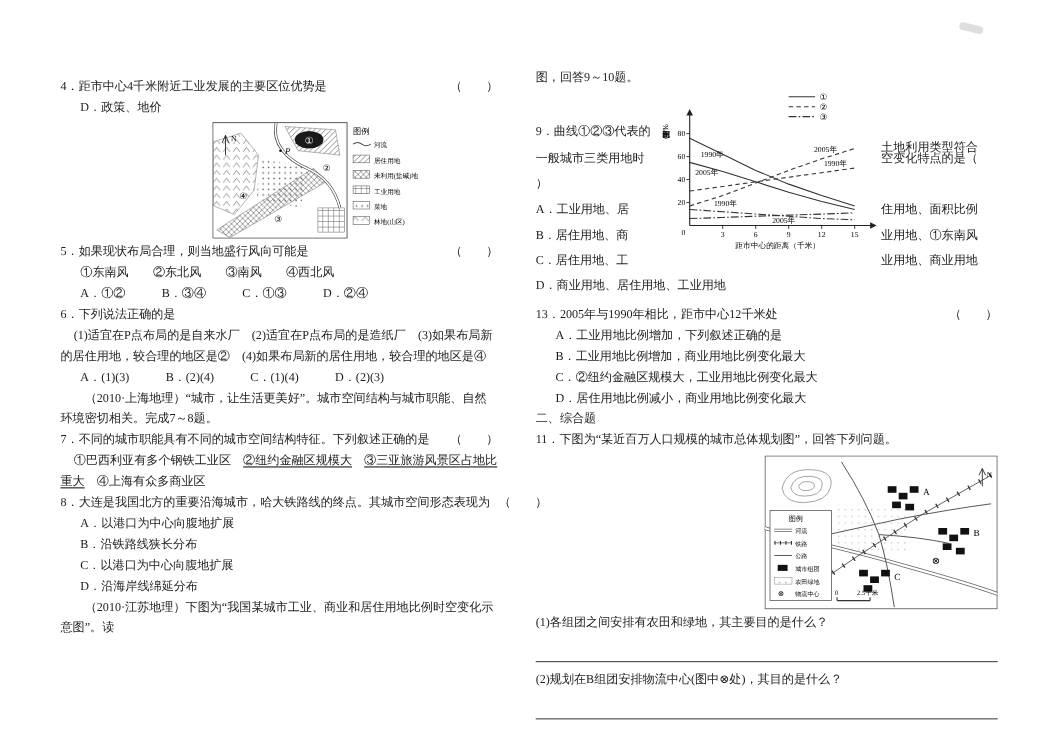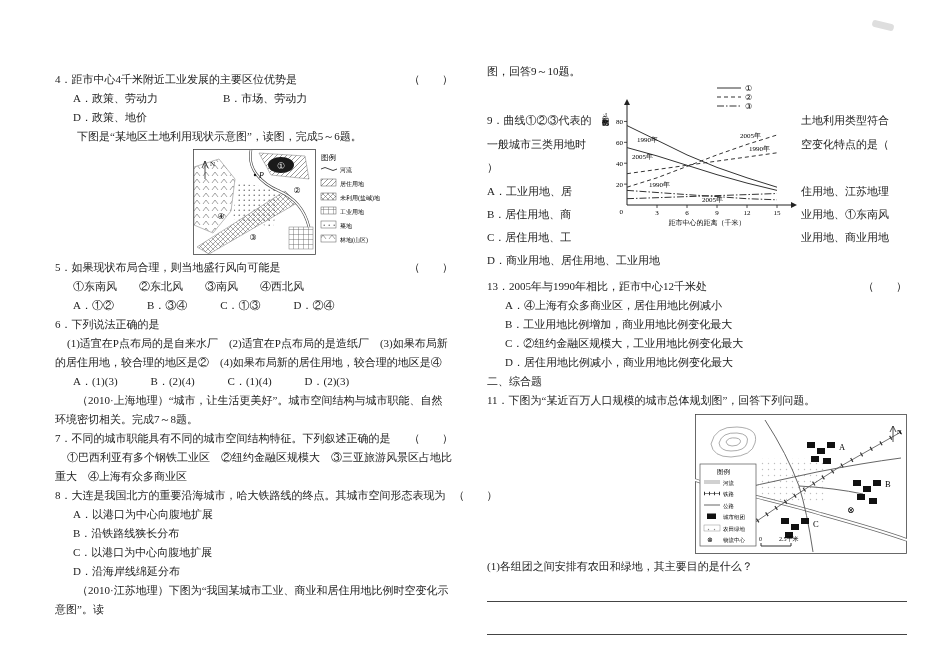--- a/index.html
+++ b/index.html
@@ -10,21 +10,21 @@
   .col{position:absolute}
   .col-left{left:55px;top:70px;width:398px}
   .col-right{left:487px;top:62px;width:420px}
   .qline{display:flex}
   .qline .stem{white-space:nowrap}
   .bracket{margin-left:auto;padding-left:8px;white-space:nowrap}
   .optgrid{display:grid;grid-template-columns:150px 1fr;padding-left:18px}
   .opt{padding-left:18px}
   .para{text-indent:22px}
   .body-indent{text-indent:12px}
-  .u{text-underline-offset:2px}
+  .u{text-decoration:underline;text-underline-offset:2px}
   .fig1wrap{margin:3px 0 3px 138px;width:200px;height:106px}
   .q9wrap{position:relative;height:196px}
   .q9-l{position:absolute;left:0;width:114px;white-space:nowrap}
   .q9-r{position:absolute;left:314px;width:106px;white-space:nowrap}
   .chartbox{position:absolute;left:110px;top:0;width:200px;height:158px}
   .fig3wrap{display:block;width:212px;height:140px;margin:4px 0 3px auto}
   .section-head{margin-top:0}
   .answer-line{height:26px;border-bottom:1px solid #444;margin-bottom:7px}
   .artifact{position:absolute;left:872px;top:22px;width:22px;height:7px;background:#dedede;
             border-radius:3px;transform:rotate(14deg)}
@@ -36,28 +36,23 @@
 <div class="page">
   <div class="artifact"></div>
 
   <div class="col col-left">
 
     <div class="qline">
       <span class="stem">4．距市中心4千米附近工业发展的主要区位优势是</span>
       <span class="bracket">（　　）</span>
     </div>
     <div class="optgrid">
-      <span>A．政策、劳动力</span>
-      <span>B．市场、劳动力</span>
-    </div>
-    <div class="optgrid">
       <span>D．政策、地价</span>
     </div>
 
-    <div class="para">下图是“某地区土地利用现状示意图”，读图，完成5～6题。</div>
 
     <div class="fig1wrap">
       <svg width="200" height="106" viewBox="0 0 200 106">
         <defs>
           <pattern id="pDiag" width="5" height="5" patternUnits="userSpaceOnUse">
               <path d="M0 5 L5 0" stroke="#555" stroke-width="0.6"></path>
             </pattern>
           <pattern id="pCross" width="5" height="5" patternUnits="userSpaceOnUse">
               <path d="M0 5 L5 0 M0 0 L5 5" stroke="#555" stroke-width="0.5"></path>
             </pattern>
@@ -181,38 +176,38 @@
             <text x="148" y="10" font-size="8">①</text>
             <line x1="120" y1="16" x2="144" y2="16" stroke="#333" stroke-width="1" stroke-dasharray="4 3"></line>
             <text x="148" y="19" font-size="8">②</text>
             <line x1="120" y1="25" x2="144" y2="25" stroke="#333" stroke-width="1" stroke-dasharray="7 2 1.5 2"></line>
             <text x="148" y="28" font-size="8">③</text>
             <text x="110" y="144" font-size="7" text-anchor="middle">距市中心的距离（千米）</text>
             <text x="8" y="32" font-size="7" style="writing-mode:vertical-rl">面积比例（%）</text>
           </svg>
       </div>
       <div class="q9-l" style="top:30px">9．曲线①②③代表的</div>
-      <div class="q9-r" style="top:30px">土地利用类型符合</div>
+      <div class="q9-r" style="top:44px">土地利用类型符合</div>
       <div class="q9-l" style="top:54px">一般城市三类用地时</div>
       <div class="q9-r" style="top:54px">空变化特点的是（</div>
       <div class="q9-l" style="top:77px">）</div>
       <div class="q9-l" style="top:101px">A．工业用地、居</div>
-      <div class="q9-r" style="top:101px">住用地、江苏地理</div>
+      <div class="q9-r" style="top:101px">住用地、面积比例</div>
       <div class="q9-l" style="top:124px">B．居住用地、商</div>
       <div class="q9-r" style="top:124px">业用地、①东南风</div>
       <div class="q9-l" style="top:147px">C．居住用地、工</div>
       <div class="q9-r" style="top:147px">业用地、商业用地</div>
       <div class="q9-l" style="top:170px;width:420px">D．商业用地、居住用地、工业用地</div>
     </div>
 
     <div class="qline">
       <span class="stem">13．2005年与1990年相比，距市中心12千米处</span>
       <span class="bracket">（　　）</span>
     </div>
-    <div class="opt">A．④上海有众多商业区，居住用地比例减小</div>
+    <div class="opt">A．工业用地比例增加，下列叙述正确的是</div>
     <div class="opt">B．工业用地比例增加，商业用地比例变化最大</div>
     <div class="opt">C．②纽约金融区规模大，工业用地比例变化最大</div>
     <div class="opt">D．居住用地比例减小，商业用地比例变化最大</div>
 
     <div class="section-head">二、综合题</div>
     <div>11．下图为“某近百万人口规模的城市总体规划图”，回答下列问题。</div>
 
     <div class="fig3wrap">
       <svg width="212" height="140" viewBox="0 0 212 140">
         <defs>
@@ -277,15 +272,16 @@
         <line x1="66" y1="132" x2="96" y2="132" stroke="#333" stroke-width="1"></line>
         <line x1="66" y1="129" x2="66" y2="132" stroke="#333" stroke-width="1"></line>
         <line x1="96" y1="129" x2="96" y2="132" stroke="#333" stroke-width="1"></line>
         <text x="64" y="127" font-size="6">0</text>
         <text x="84" y="127" font-size="6">2.5千米</text>
       </svg>
     </div>
 
     <div>(1)各组团之间安排有农田和绿地，其主要目的是什么？</div>
     <div class="answer-line"></div>
+    <div>(2)规划在B组团安排物流中心(图中⊗处)，其目的是什么？</div>
     <div class="answer-line"></div>
   </div>
 </div>
 
 </body></html>

